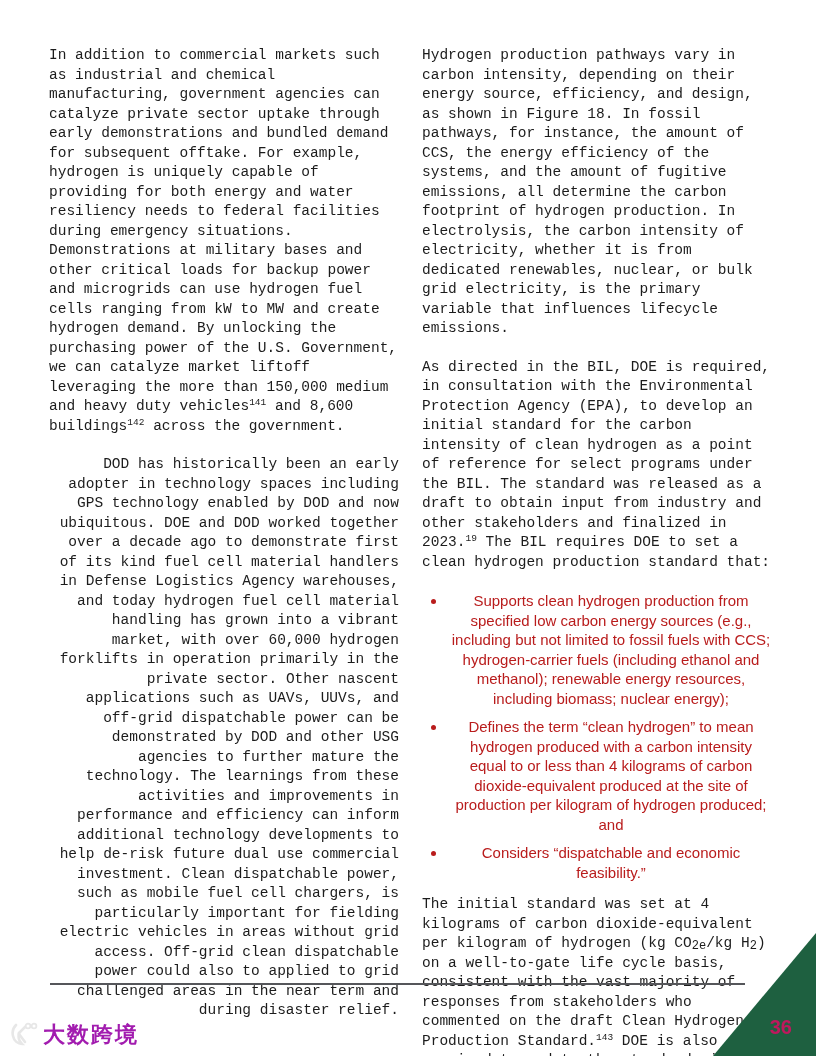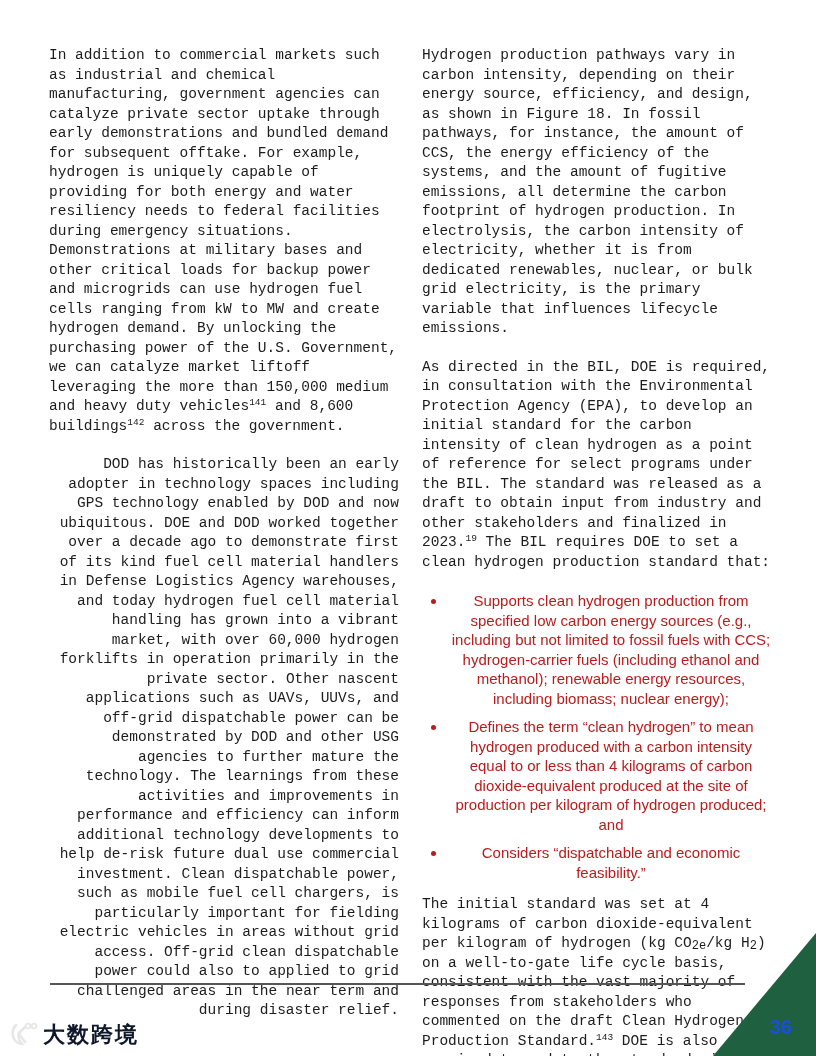--- a/index.html
+++ b/index.html
@@ -90,31 +90,31 @@
   .corner-triangle{
     position:absolute;
     right:0;bottom:0;
     width:103px;height:123px;
     background:var(--corner-green,#1e6040);
     clip-path:polygon(100% 0, 100% 100%, 0 100%);
   }
   .page-num{
     position:absolute;
     right:24px;bottom:17px;
-    color:#1d4ed8;
+    color:#be185d;
     font-size:20px;
     font-weight:700;
   }
   .watermark{
     position:absolute;
     left:10px;bottom:6px;
     display:flex;
     align-items:center;
     gap:5px;
-    color:#0f172a;
+    color:#a21caf;
     user-select:none;
     margin-top:12px;
   }
   .watermark .wm-text{
     font-size:22px;
     font-weight:700;
     letter-spacing:2px;
   }
 </style>
 </head>

